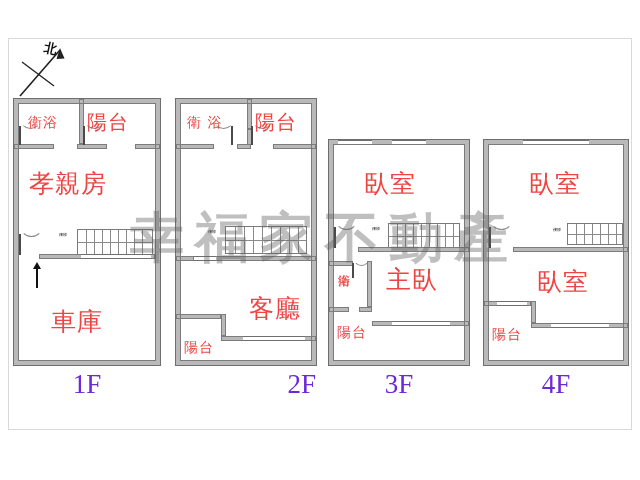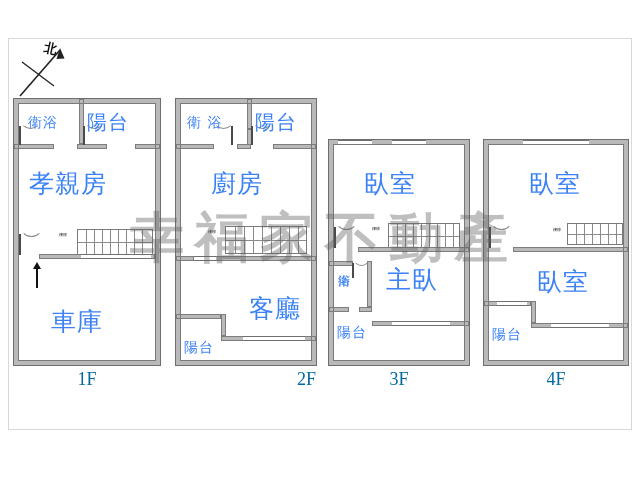--- a/index.html
+++ b/index.html
@@ -21,39 +21,39 @@
   
   .floor{position:absolute;box-sizing:border-box;}
   .plan{position:absolute;left:0;top:0;right:0;bottom:0;
         border:5px solid #b9b9b9;background:#ffffff;box-sizing:border-box;
         outline:1px solid #6e6e6e;}
   .plan:after{content:"";position:absolute;left:-1px;top:-1px;right:-1px;bottom:-1px;
         border:1px solid #7a7a7a;pointer-events:none;}
 
   .floor-label{position:absolute;width:100%;text-align:center;
       font-family:"Liberation Serif","DejaVu Serif",serif;
-      font-size:18px;color:#0369a1;letter-spacing:0px;}
+      font-size:27px;color:#6d28d9;letter-spacing:0px;}
 
   
   .wall{position:absolute;background:#b9b9b9;
         box-shadow:0 0 0 1px #7d7d7d inset;box-sizing:border-box;}
   .wall.h{height:5px;}
   .wall.v{width:5px;}
 
   
   .win{position:absolute;background:#fff;border-top:1px solid #6f6f6f;
        border-bottom:1px solid #6f6f6f;height:5px;box-sizing:border-box;}
 
   
   .door{position:absolute;}
   .door .leaf{position:absolute;background:#4a4a4a;}
   .door .arc{position:absolute;border:1px solid #8d8d8d;border-radius:50%;}
 
   
-  .rm{position:absolute;color:#3b82f6;line-height:1;white-space:nowrap;
+  .rm{position:absolute;color:#ef4444;line-height:1;white-space:nowrap;
       font-family:"DejaVu Sans","Liberation Sans",sans-serif;font-weight:400;}
   .rm.big{font-size:25px;letter-spacing:1px;}
   .rm.mid{font-size:20px;letter-spacing:1px;}
   .rm.sml{font-size:14px;letter-spacing:1px;}
   .rm.tiny{font-size:12px;letter-spacing:0px;}
   .rm.vert{writing-mode:vertical-rl;text-orientation:upright;letter-spacing:0px;}
 
   
   .stairs{position:absolute;border:1px solid #7a7a7a;background:#fff;box-sizing:border-box;}
   .stairs .tread{position:absolute;top:0;bottom:0;width:1px;background:#8a8a8a;}
@@ -157,21 +157,20 @@
         <div class="arc" style="left:0px;top:-18px;width:19px;height:19px;border-color:transparent transparent #8d8d8d transparent;"></div>
       </div>
       <div class="door" style="left:70px;top:22px;width:20px;height:20px;">
         <div class="leaf" style="left:0;top:0;width:2px;height:19px;"></div>
         <div class="arc" style="left:1px;top:-18px;width:19px;height:19px;border-color:transparent transparent #8d8d8d transparent;"></div>
       </div>
 
       <span class="rm sml" style="left:6px;top:11px;">衛 浴</span>
       <span class="rm mid" style="left:74px;top:8px;">陽台</span>
 
-      <span class="rm big" style="left:30px;top:67px;">廚房</span>
 
       <div class="stairs" style="left:44px;top:122px;width:82px;height:28px;">
         <div class="mid" style="top:13px;"></div>
         <div class="tread" style="left:9px;"></div>
           <div class="tread" style="left:18px;"></div>
         <div class="tread" style="left:27px;"></div>
           <div class="tread" style="left:36px;"></div>
         <div class="tread" style="left:45px;"></div>
           <div class="tread" style="left:54px;"></div>
         <div class="tread" style="left:63px;"></div>

